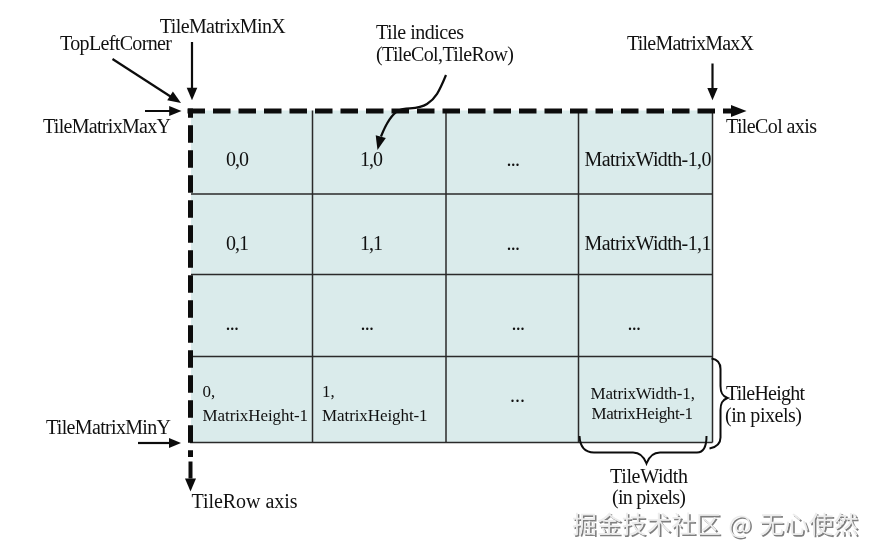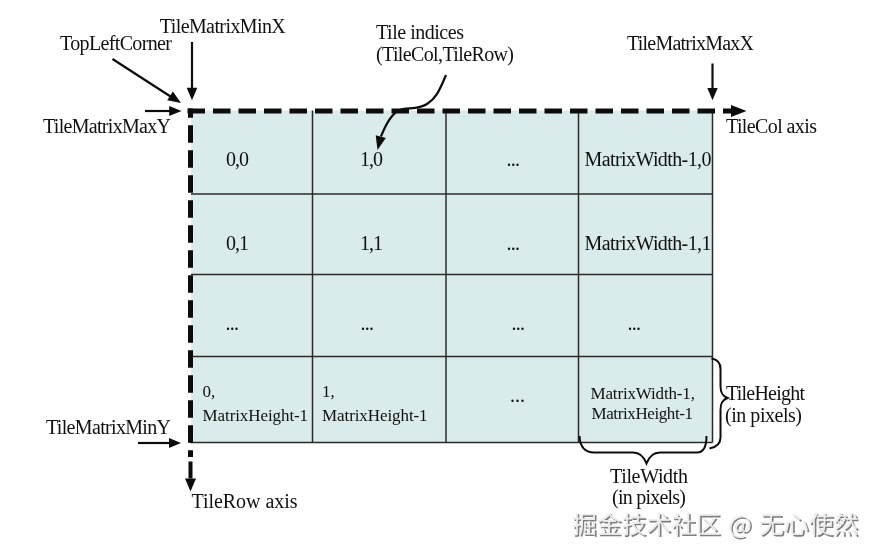--- a/index.html
+++ b/index.html
@@ -1,16 +1,16 @@
 <!DOCTYPE html>
 <html><head>
 <meta charset="utf-8">
 <style>
   html,body{margin:0;padding:0;background:#fff;}
-  .wrap{position:relative;width:875px;height:558px;background:#fff;overflow:hidden;}
+  .wrap{position:relative;width:875px;height:558px;background:#fff;overflow:hidden;border-radius:12px;}
   text{font-family:"Liberation Serif",serif;fill:#111;}
 </style>
 </head>
 <body>
 <div class="wrap">
 <svg width="875" height="558" viewBox="0 0 875 558" xmlns="http://www.w3.org/2000/svg">
 
   <rect x="191" y="110.5" width="521.5" height="332" fill="#daebeb"></rect>
 
   <g stroke="#2a2a2a" stroke-width="1.5">

